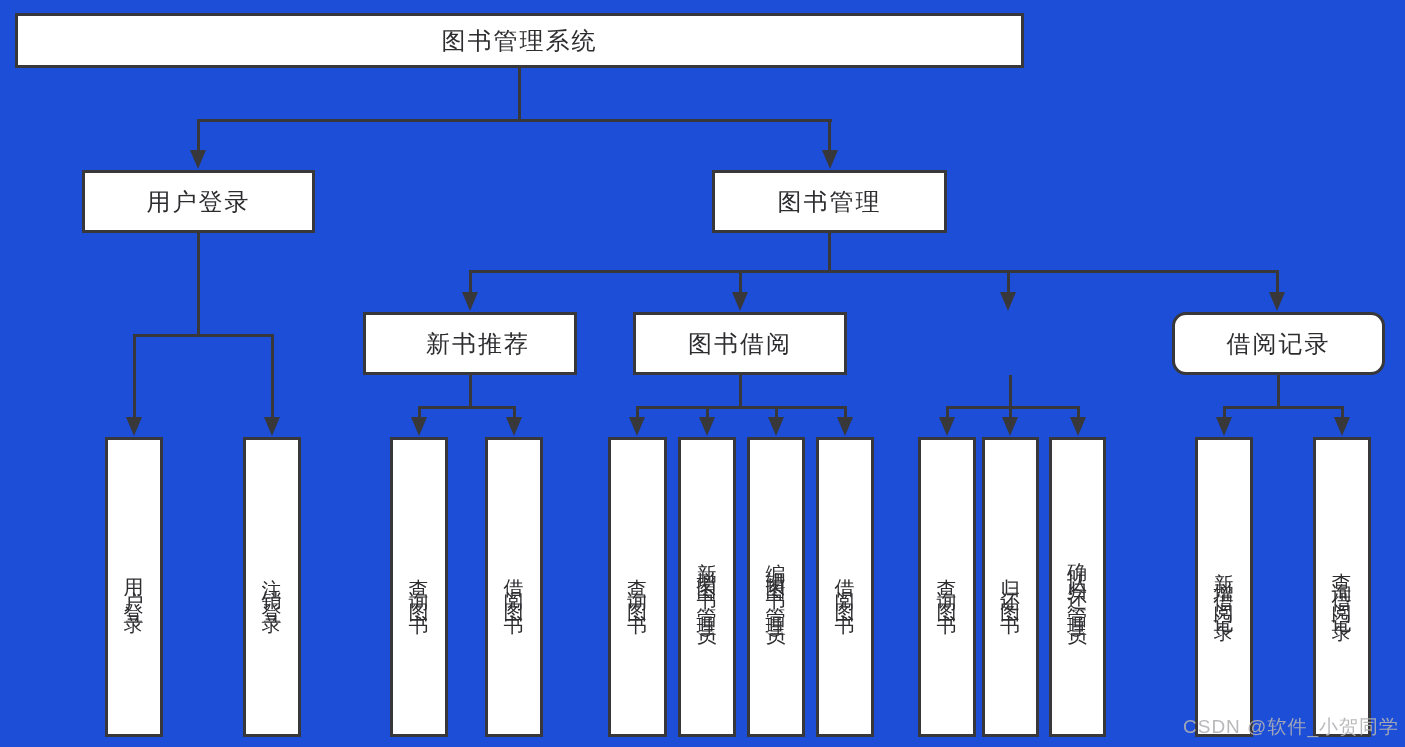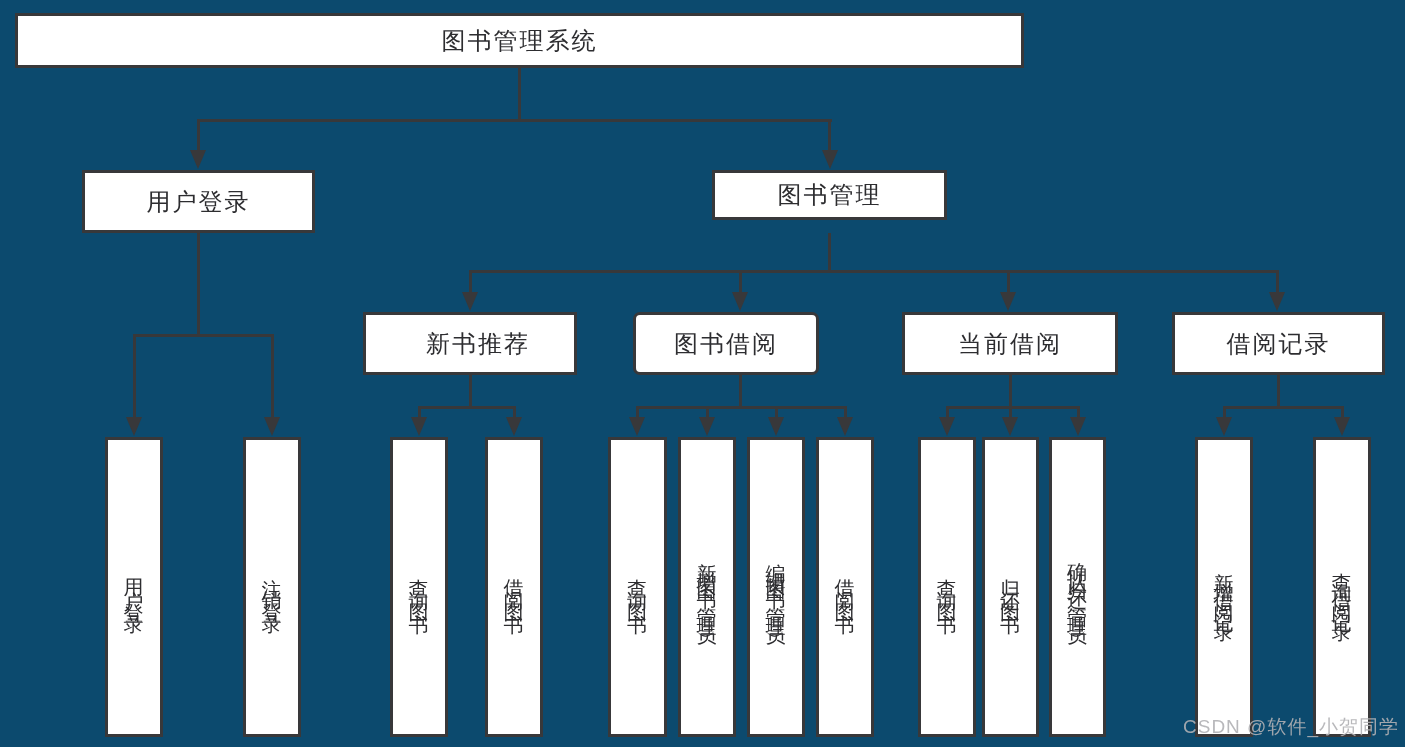--- a/index.html
+++ b/index.html
@@ -1,17 +1,17 @@
 <!DOCTYPE html>
 <html><head>
 <meta charset="utf-8">
 <style>
   html,body{margin:0;padding:0;background:#ffffff;}
   .stage{
-    position:relative;width:1405px;height:747px;background:#0c4a6e;
+    position:relative;width:1405px;height:747px;background:#1d4ed8;
     font-family:"Liberation Sans","DejaVu Sans",sans-serif;overflow:hidden;
   }
   .node{
     position:absolute;background:#ffffff;border:3px solid #38383a;box-sizing:border-box;
     display:flex;align-items:center;justify-content:center;color:#2d2d30;z-index:2;
   }
   .hlabel{font-size:24px;letter-spacing:2px;white-space:nowrap;}
   .vlabel{
     writing-mode:vertical-rl;text-orientation:mixed;
     font-size:20px;letter-spacing:12px;line-height:1;white-space:nowrap;
@@ -40,21 +40,21 @@
   <div class="vline" style="left:518px;top:68px;height:52px;"></div>
   <div class="hline" style="left:197px;top:119px;width:635px;"></div>
   <div class="vline" style="left:197px;top:119px;height:32px;"></div>
   <div class="arrow" style="left:190px;top:150px;"></div>
   <div class="vline" style="left:828px;top:119px;height:32px;"></div>
   <div class="arrow" style="left:822px;top:150px;"></div>
 
   <div class="node" style="left:82px;top:170px;width:233px;height:63px;">
     <span class="hlabel">用户登录</span>
   </div>
-  <div class="node" style="left:712px;top:170px;width:235px;height:50px;">
+  <div class="node" style="left:712px;top:170px;width:235px;height:63px;">
     <span class="hlabel">图书管理</span>
   </div>
 
   <div class="vline" style="left:197px;top:233px;height:103px;"></div>
   <div class="hline" style="left:133px;top:334px;width:141px;"></div>
   <div class="vline" style="left:133px;top:334px;height:83px;"></div>
   <div class="arrow" style="left:126px;top:417px;"></div>
   <div class="vline" style="left:271px;top:334px;height:83px;"></div>
   <div class="arrow" style="left:264px;top:417px;"></div>
 
@@ -65,27 +65,24 @@
   <div class="vline" style="left:739px;top:270px;height:23px;"></div>
   <div class="arrow" style="left:732px;top:292px;"></div>
   <div class="vline" style="left:1007px;top:270px;height:23px;"></div>
   <div class="arrow" style="left:1000px;top:292px;"></div>
   <div class="vline" style="left:1276px;top:270px;height:23px;"></div>
   <div class="arrow" style="left:1269px;top:292px;"></div>
 
   <div class="node" style="left:363px;top:312px;width:214px;height:63px;padding-left:16px;">
     <span class="hlabel">新书推荐</span>
   </div>
-  <div class="node" style="left:633px;top:312px;width:186px;height:63px;border-radius:7px;">
+  <div class="node" style="left:633px;top:312px;width:214px;height:63px;">
     <span class="hlabel">图书借阅</span>
   </div>
-  <div class="node" style="left:902px;top:312px;width:216px;height:63px;">
-    <span class="hlabel">当前借阅</span>
-  </div>
-  <div class="node" style="left:1172px;top:312px;width:213px;height:63px;">
+  <div class="node" style="left:1172px;top:312px;width:213px;height:63px;border-radius:14px;">
     <span class="hlabel">借阅记录</span>
   </div>
 
   <div class="vline" style="left:469px;top:375px;height:33px;"></div>
   <div class="vline" style="left:739px;top:375px;height:33px;"></div>
   <div class="vline" style="left:1009px;top:375px;height:33px;"></div>
   <div class="vline" style="left:1277px;top:375px;height:33px;"></div>
 
   <div class="hline" style="left:418px;top:406px;width:98px;"></div>
   <div class="hline" style="left:636px;top:406px;width:211px;"></div>

